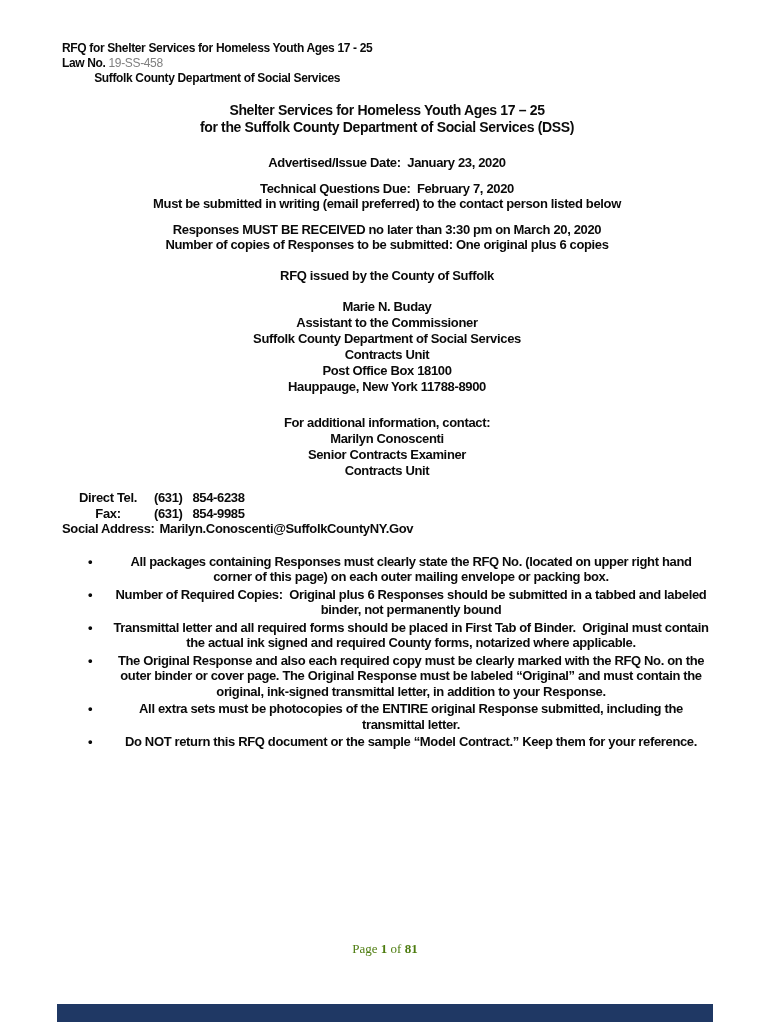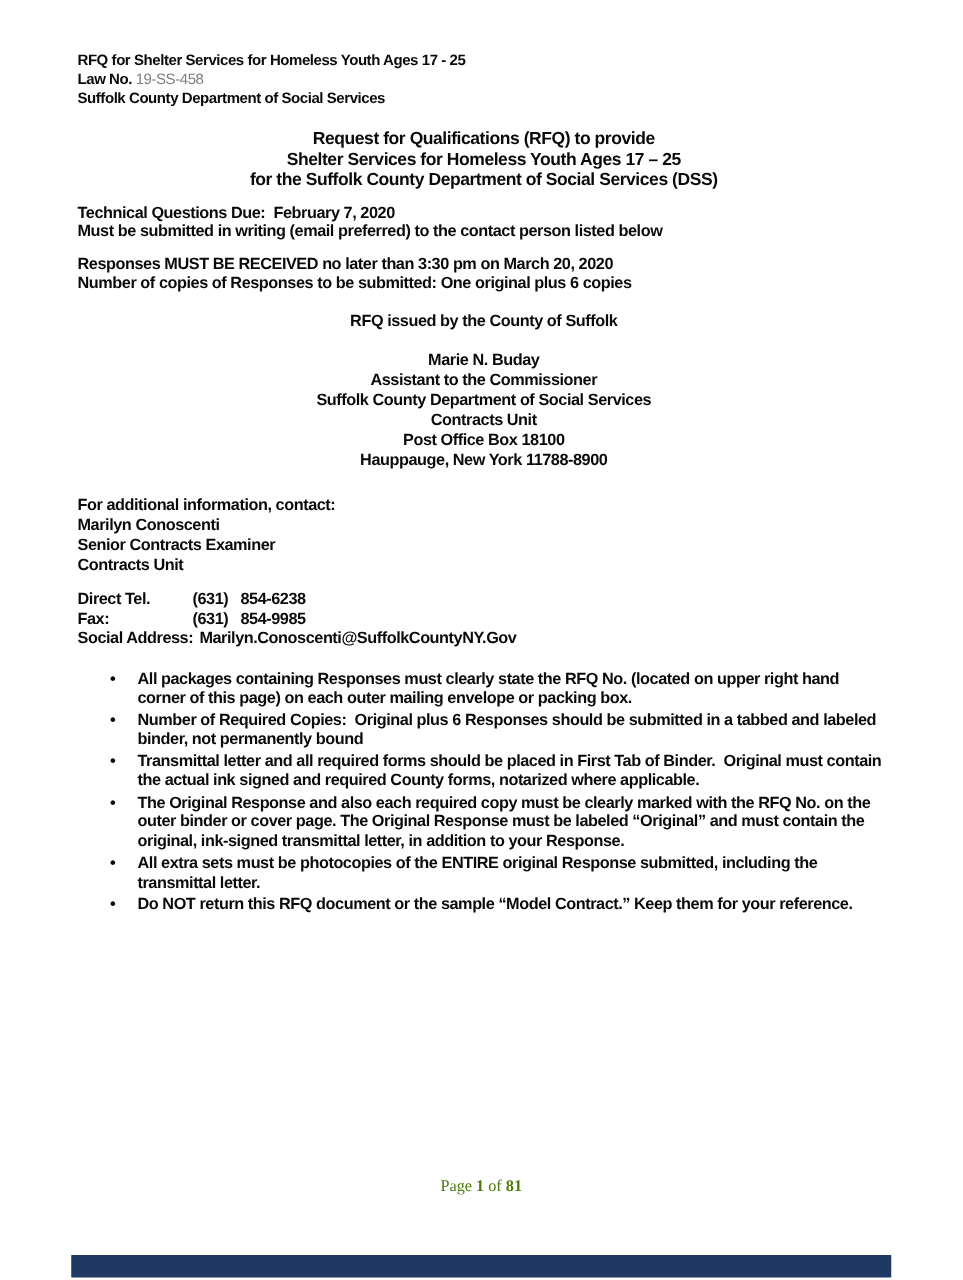--- a/index.html
+++ b/index.html
@@ -15,21 +15,21 @@
     width: 770px;
     height: 1024px;
     background: #ffffff;
     box-sizing: border-box;
     padding: 41px 58px 0 62px;
     font-family: "Liberation Sans", sans-serif;
     color: #0a0a0a;
     font-weight: bold;
     letter-spacing: -0.35px;
   }
-  .t { white-space: pre-wrap; }
+  .t { white-space: pre-wrap; text-align: center; }
   
   .hdr { display: flex; justify-content: space-between; font-size: 12px; line-height: 15px; }
   .hdr-left  { text-align: left; }
   .hdr-right { text-align: right; }
   .law-value { color: #7f7f7f; font-weight: normal; }
   
   .title-block { margin-top: 16px; text-align: center; font-size: 14px; line-height: 16.5px; }
   
   .para { font-size: 13px; line-height: 15.5px; }
   .mt-advertised { margin-top: 20px; }
@@ -76,25 +76,25 @@
 
   <div class="hdr">
     <div class="hdr-left">
       <div class="t">RFQ for Shelter Services for Homeless Youth Ages 17 - 25</div>
       <div><span class="t">Law No. </span><span class="t law-value" style="color: rgb(127, 127, 127);">19-SS-458</span></div>
       <div class="t">Suffolk County Department of Social Services</div>
     </div>
   </div>
 
   <div class="title-block">
-    <div class="t">Request for Qualifications (RFQ) to provide</div>
     <div class="t">Shelter Services for Homeless Youth Ages 17 – 25</div>
     <div class="t">for the Suffolk County Department of Social Services (DSS)</div>
   </div>
 
+  <div class="para mt-advertised t">Advertised/Issue Date:  January 23, 2020</div>
 
   <div class="para mt-para">
     <div class="t">Technical Questions Due:  February 7, 2020</div>
     <div class="t">Must be submitted in writing (email preferred) to the contact person listed below</div>
   </div>
 
   <div class="para mt-para">
     <div class="t">Responses MUST BE RECEIVED no later than 3:30 pm on March 20, 2020</div>
     <div class="t">Number of copies of Responses to be submitted: One original plus 6 copies</div>
   </div>

